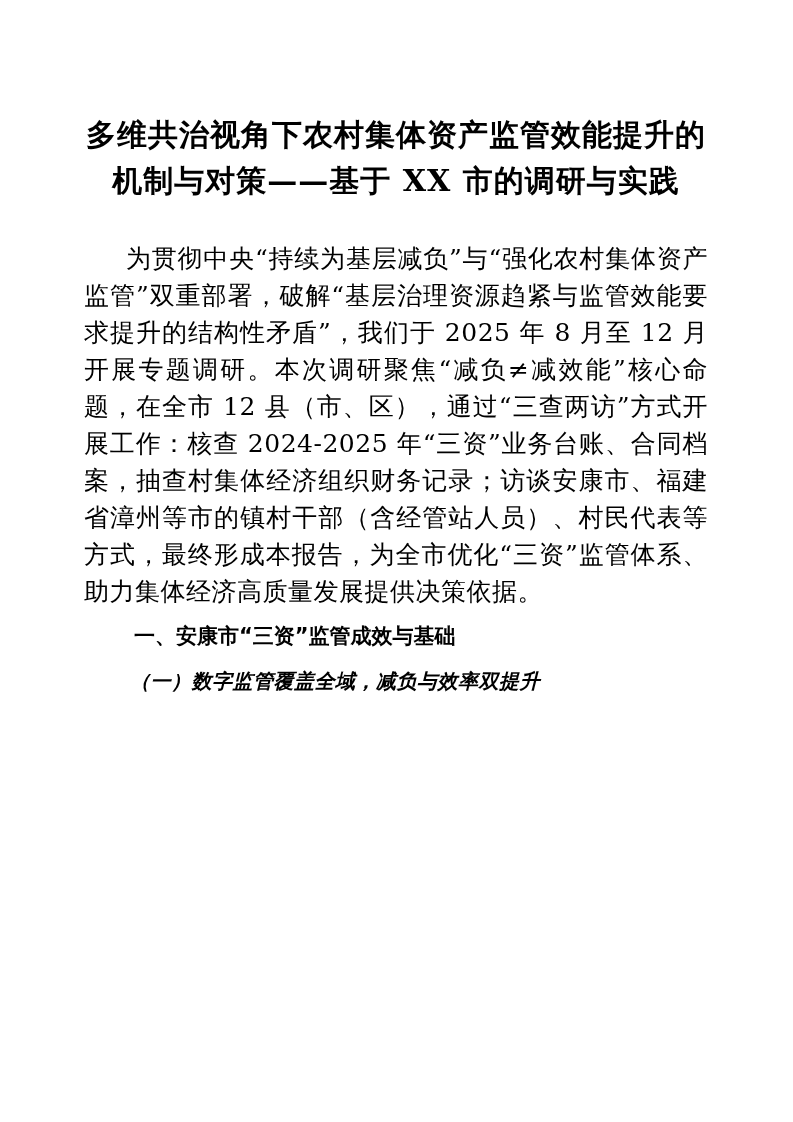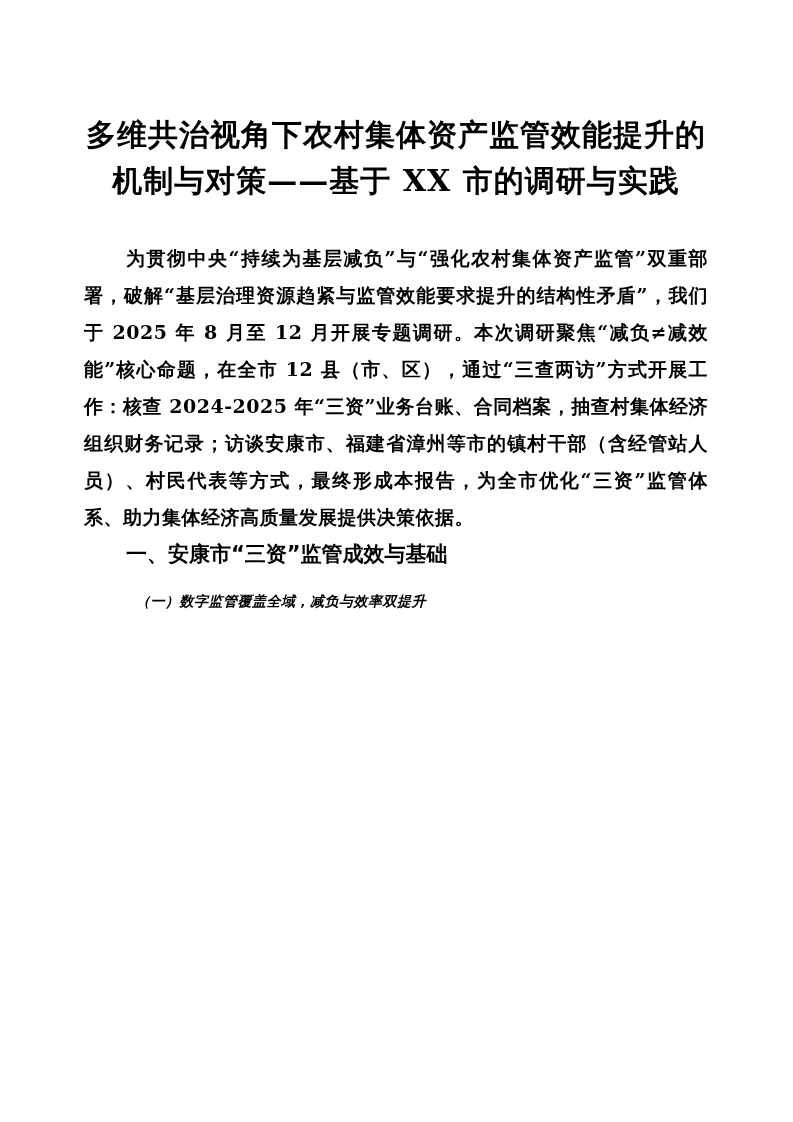--- a/index.html
+++ b/index.html
@@ -22,38 +22,38 @@
     margin: 0 0 36px 0;
     font-size: 30px;
     font-weight: 700;
     line-height: 46px;
     text-align: center;
     letter-spacing: 1px;
     font-family: "DejaVu Serif", "Liberation Serif", serif;
   }
   .para {
     margin: 0;
-    font-size: 19px;
+    font-size: 25px;
     line-height: 37px;
     text-align: justify;
     text-indent: 42px;
     letter-spacing: 0.5px;
-    font-weight: 700;
+    font-weight: 400;
   }
   .heading-1 {
-    margin: 0;
+    margin: 8px;
     font-size: 21px;
     line-height: 37px;
     font-weight: 700;
     text-indent: 42px;
     font-family: "DejaVu Sans", "Liberation Sans", sans-serif;
   }
   .heading-2 {
-    margin: 10px;
-    font-size: 14px;
+    margin: 4px;
+    font-size: 20px;
     line-height: 37px;
     font-weight: 700;
     font-style: italic; 
     text-indent: 42px;
     letter-spacing: 0.5px;
     font-family: "DejaVu Serif", "Liberation Serif", serif;
   }
 </style>
 </head>
 <body>

